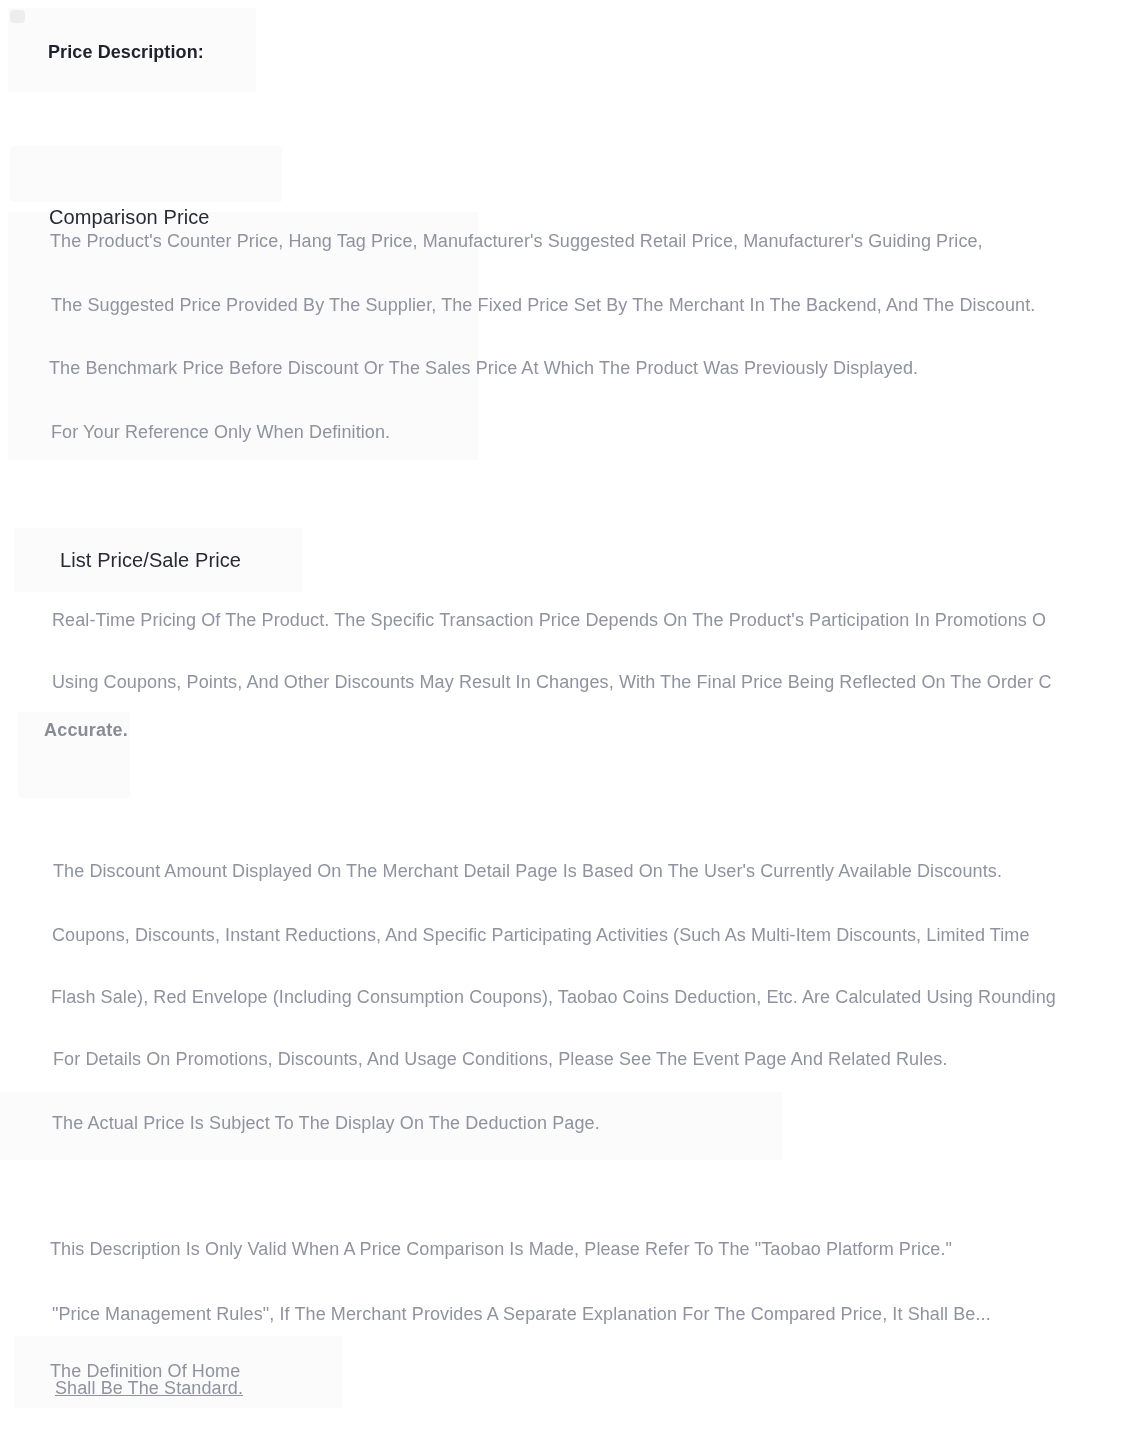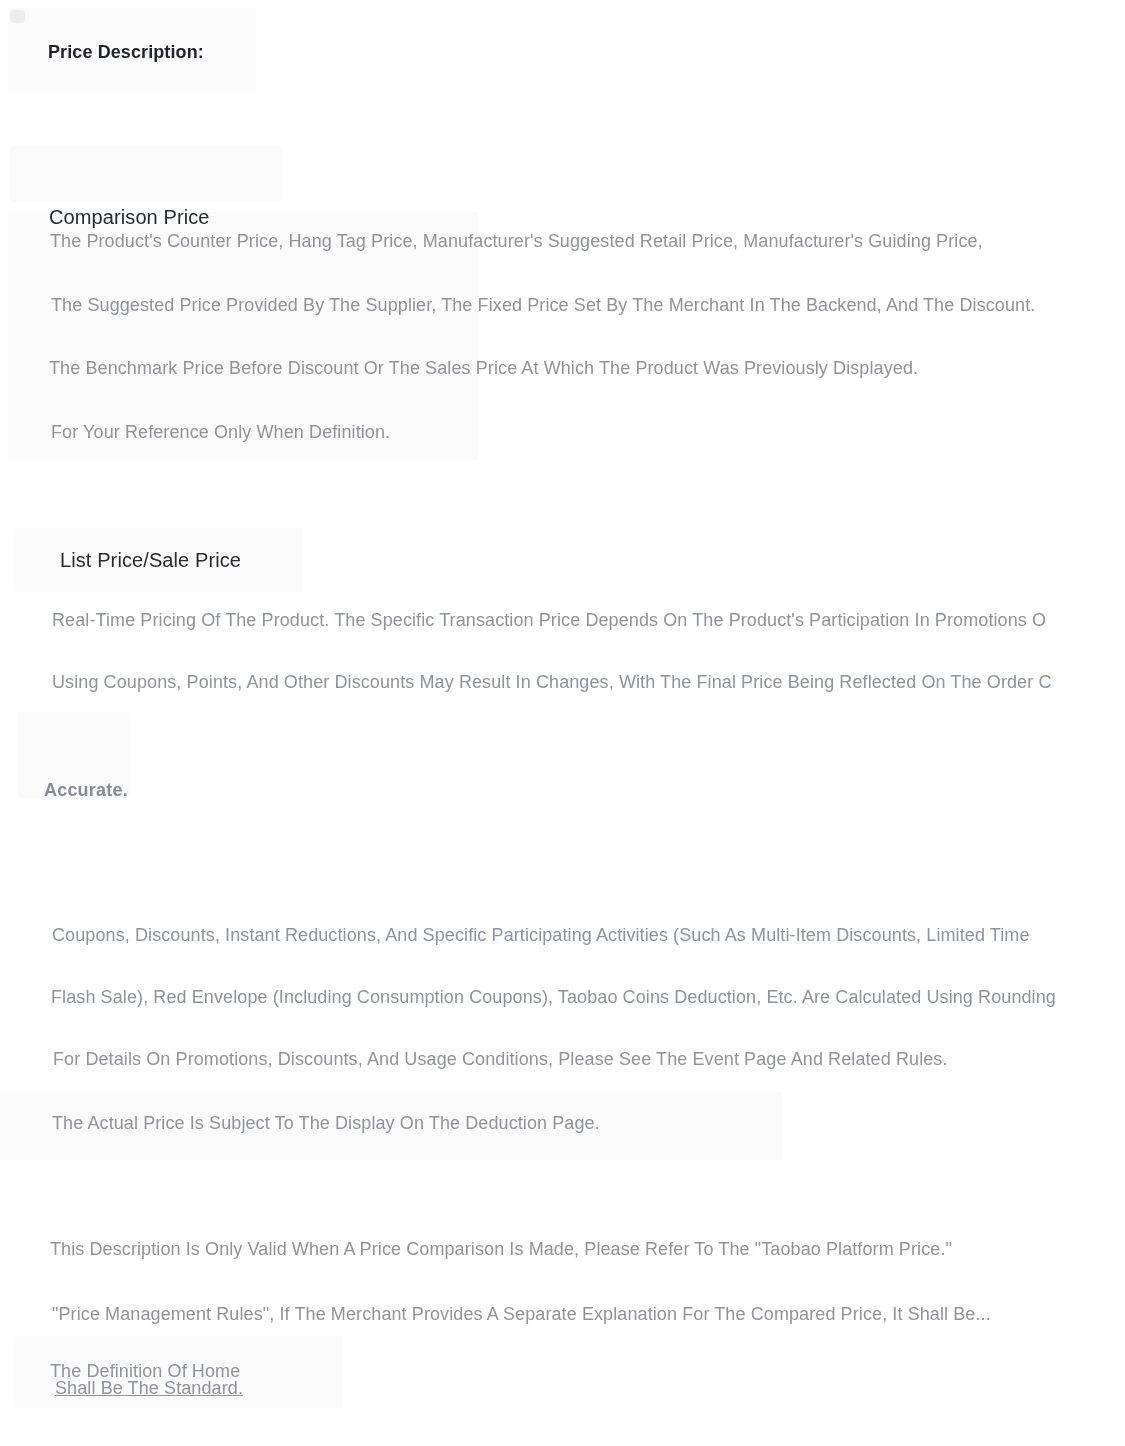--- a/index.html
+++ b/index.html
@@ -84,22 +84,23 @@
 
   <h2 class="line heading" style="left:49px;top:167px;margin-top:38px;">Comparison Price</h2>
   <p class="line body-text" style="left:50px;top:231px;">The Product's Counter Price, Hang Tag Price, Manufacturer's Suggested Retail Price, Manufacturer's Guiding Price,</p>
   <p class="line body-text" style="left:51px;top:295px;">The Suggested Price Provided By The Supplier, The Fixed Price Set By The Merchant In The Backend, And The Discount.</p>
   <p class="line body-text" style="left:49px;top:358px;">The Benchmark Price Before Discount Or The Sales Price At Which The Product Was Previously Displayed.</p>
   <p class="line body-text" style="left:51px;top:422px;">For Your Reference Only When Definition.</p>
 
   <h2 class="line heading" style="left:60px;top:548px;">List Price/Sale Price</h2>
   <p class="line body-text" style="left:52px;top:610px;">Real-Time Pricing Of The Product. The Specific Transaction Price Depends On The Product's Participation In Promotions O</p>
   <p class="line body-text" style="left:52px;top:672px;">Using Coupons, Points, And Other Discounts May Result In Changes, With The Final Price Being Reflected On The Order C</p>
-  <p class="line em-text" style="left:44px;top:780px;">Accurate.</p>
+  <p class="line em-text" style="left:44px;top:720px;">Accurate.</p>
 
+  <p class="line body-text" style="left:53px;top:861px;">The Discount Amount Displayed On The Merchant Detail Page Is Based On The User's Currently Available Discounts.</p>
   <p class="line body-text" style="left:52px;top:925px;">Coupons, Discounts, Instant Reductions, And Specific Participating Activities (Such As Multi-Item Discounts, Limited Time</p>
   <p class="line body-text" style="left:51px;top:987px;">Flash Sale), Red Envelope (Including Consumption Coupons), Taobao Coins Deduction, Etc. Are Calculated Using Rounding</p>
   <p class="line body-text" style="left:53px;top:1049px;">For Details On Promotions, Discounts, And Usage Conditions, Please See The Event Page And Related Rules.</p>
   <p class="line body-text" style="left:52px;top:1113px;">The Actual Price Is Subject To The Display On The Deduction Page.</p>
 
   <p class="line body-text" style="left:50px;top:1239px;">This Description Is Only Valid When A Price Comparison Is Made, Please Refer To The "Taobao Platform Price."</p>
   <p class="line body-text" style="left:52px;top:1304px;">"Price Management Rules", If The Merchant Provides A Separate Explanation For The Compared Price, It Shall Be...</p>
   <p class="line body-text" style="left:50px;top:1361px;">The Definition Of Home</p>
   <p class="line body-text" style="left:55px;top:1378px;text-decoration:underline;">Shall Be The Standard.</p>
 

